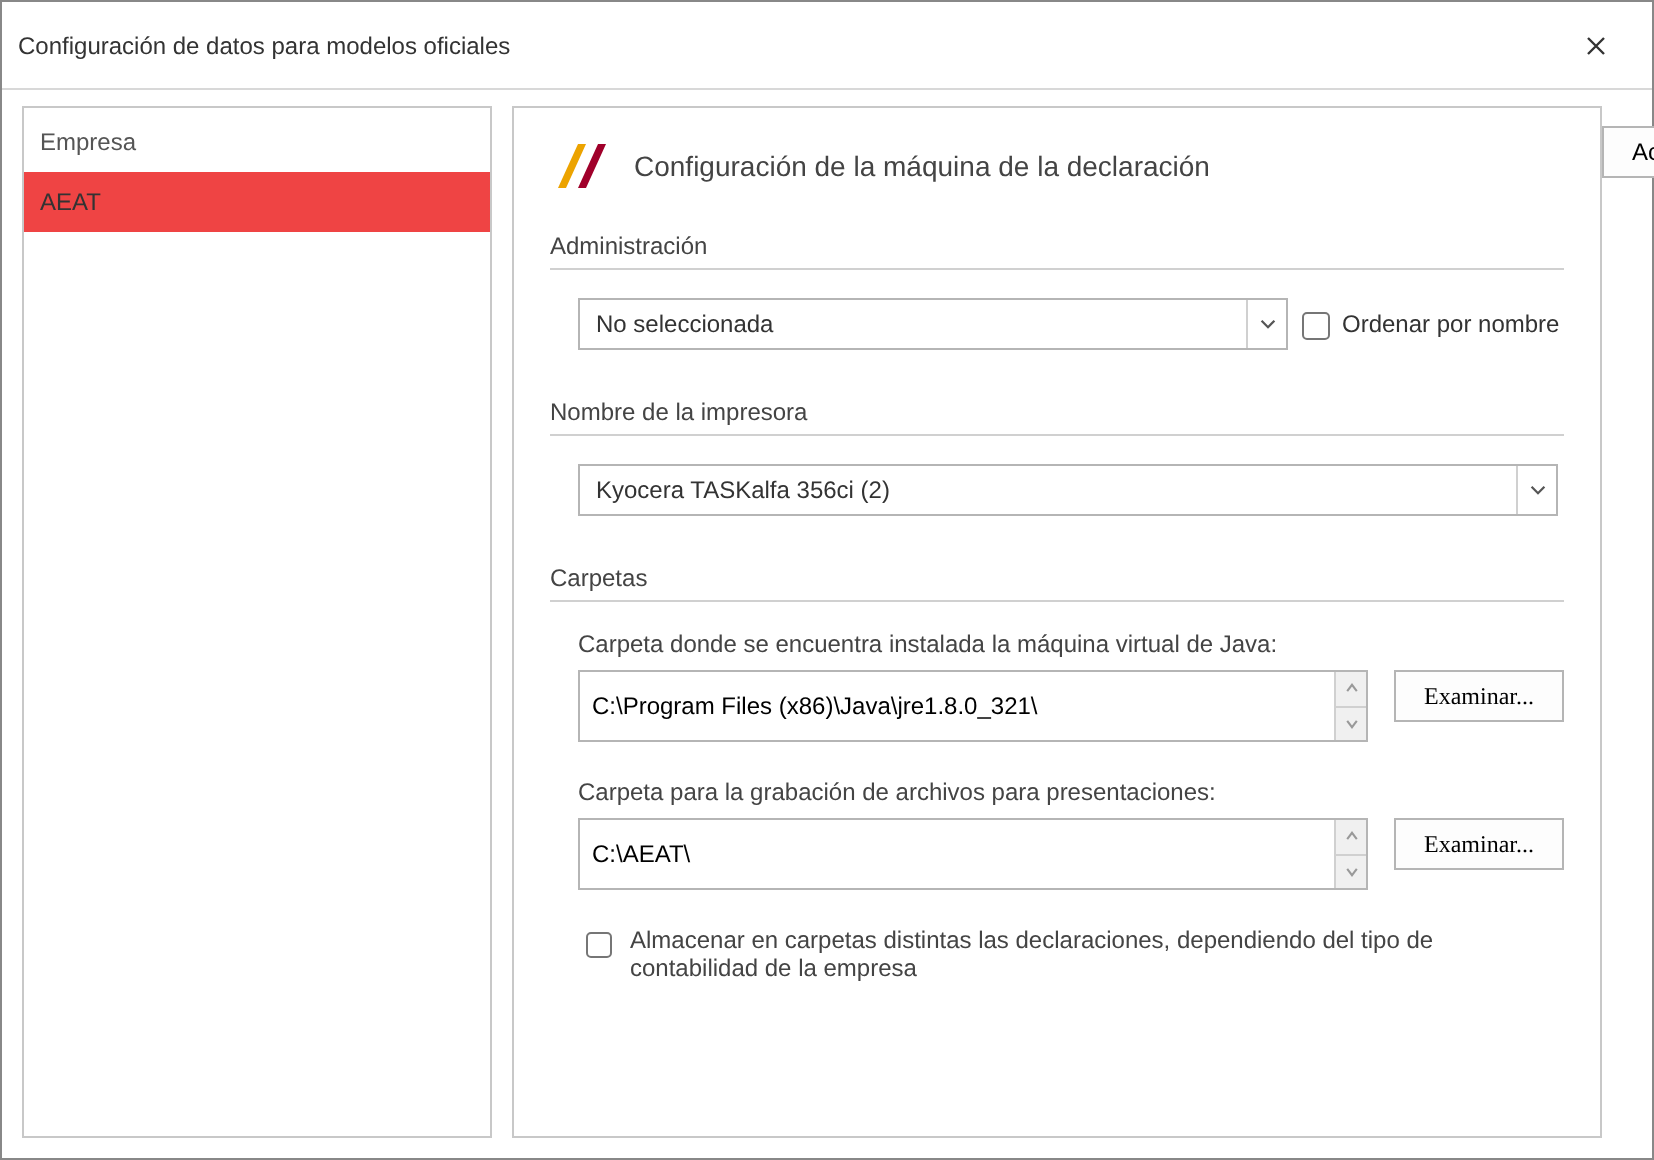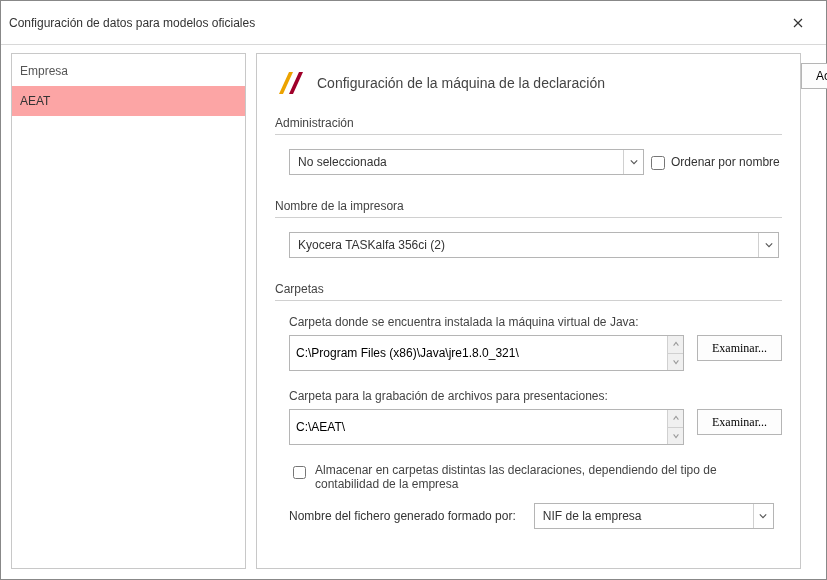--- a/index.html
+++ b/index.html
@@ -6,21 +6,21 @@
   html, body { margin: 0; padding: 0; background: #fff; color: #333; }
   .window { width: 827px; height: 580px; border: 1px solid #888; display: flex; flex-direction: column; background: #fff; }
   .titlebar { height: 44px; display: flex; align-items: center; padding: 0 8px; border-bottom: 1px solid #d8d8d8; }
   .titlebar .title { flex: 1; color: #333; }
   .titlebar .close { width: 40px; height: 26px; display: flex; align-items: center; justify-content: center; }
   .body { flex: 1; display: flex; padding: 8px 10px 10px 10px; }
   .content { flex: 1; display: flex; gap: 10px; }
   .sidebar { width: 235px; border: 1px solid #c8c8c8; background: #fff; padding: 0; }
   .sidebar-header { padding: 10px 8px 8px 8px; color: #555; }
   .sidebar-item { padding: 8px 8px; cursor: default; }
-  .sidebar-item.selected { background: #fca5a5; }
+  .sidebar-item.selected { background: #ef4444; }
   .main { flex: 1; border: 1px solid #c8c8c8; padding: 14px 18px 10px 18px; overflow: hidden; }
   .heading-row { display: flex; align-items: center; gap: 12px; margin-bottom: 18px; }
   .heading-row .logo { width: 30px; height: 30px; }
   .heading-row .ptitle { font-size: 14px; color: #444; }
   .section-label { color: #444; margin-bottom: 4px; }
   .hr { border: none; border-top: 1px solid #d0d0d0; margin: 0 0 14px 0; }
   .row { display: flex; align-items: center; gap: 7px; margin-bottom: 24px; }
   .combo { position: relative; border: 1px solid #b5b5b5; height: 26px; background: #fff; display: flex; align-items: center; padding: 0 8px; flex: 0 0 auto; }
   .combo .caret { position: absolute; right: 0; top: 0; width: 20px; height: 100%; display: flex; align-items: center; justify-content: center; border-left: 1px solid #d0d0d0; color: #555; }
   .combo.admin { width: 355px; }
@@ -154,31 +154,20 @@
               </div>
             </div>
             <button class="btn browse">Examinar...</button>
           </div>
 
           <div class="store-check-row">
             <input type="checkbox" style="">
             <label>Almacenar en carpetas distintas las declaraciones, dependiendo del tipo de contabilidad de la empresa</label>
           </div>
 
-          <div class="filename-row">
-            <span>Nombre del fichero generado formado por:</span>
-            <div class="combo filename">
-              <span>NIF de la empresa</span>
-              <span class="caret">
-                <svg viewBox="0 0 10 10">
-                    <path d="M1 3 L5 7 L9 3" stroke="#555" stroke-width="1.4" fill="none"></path>
-                  </svg>
-              </span>
-            </div>
-          </div>
 
         </div>
 
       </div>
 
     </div>
 
     <div class="footer">
       <button class="btn">Aceptar</button>
       <button class="btn">Cancelar</button>

